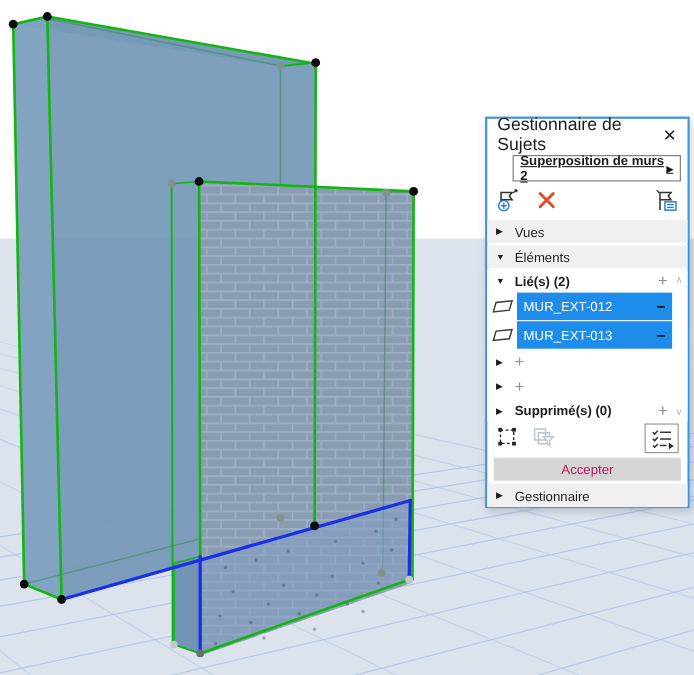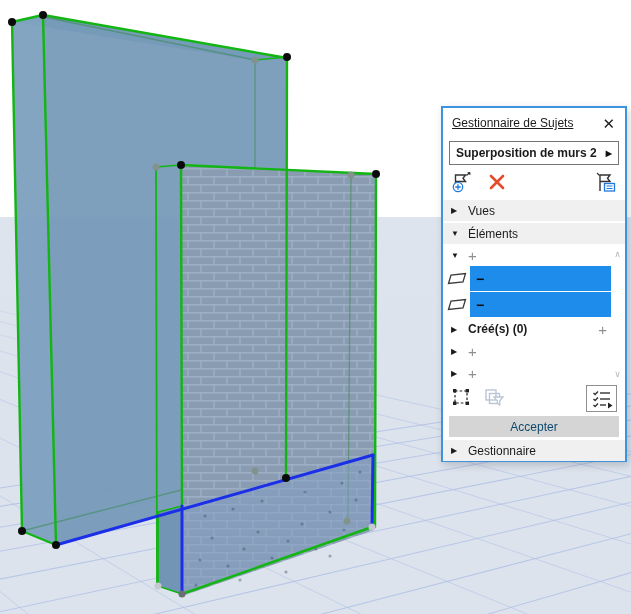--- a/index.html
+++ b/index.html
@@ -6,24 +6,24 @@
   .stage{position:relative;width:631px;height:614px;overflow:hidden;
          font-family:"Liberation Sans",sans-serif;background:#ffffff;}
   .stage svg.scene{position:absolute;left:0;top:0;}
 
   
   .palette{position:absolute;left:441px;top:106px;width:186px;height:356px;
            background:#fff;border:2px solid #3e94dc;box-sizing:border-box;
            box-shadow:2px 3px 8px rgba(0,0,0,.18);font-size:12px;color:#1b1b1b;
            display:flex;flex-direction:column;}
   .titlebar{height:30px;display:flex;align-items:center;padding:0 9px;flex:0 0 auto;}
-  .titlebar .t{flex:1;font-size:12px;text-decoration:underline;}
+  .titlebar .t{flex:1;font-size:16px;}
   .closebtn{font-size:15px;line-height:15px;color:#222;cursor:default;padding:0 1px;}
-  .dropdown{margin:3px 6px 2px 6px;height:22px;border:1px solid #767676;
-            display:flex;align-items:center;padding:0 6px;font-weight:bold;flex:0 0 auto;}
+  .dropdown{margin:3px 6px 2px 23px;height:22px;border:1px solid #767676;
+            display:flex;align-items:center;padding:0 6px;font-weight:bold;flex:0 0 auto;text-decoration:underline;}
   .dropdown .dv{flex:1;}
   .dd-arrow{font-size:8px;color:#111;}
   .toolbar{height:32px;display:flex;align-items:center;padding:0 8px;gap:14px;flex:0 0 auto;}
   .toolbar .spacer{flex:1;}
   .hdr{height:21px;background:#f0f0f0;display:flex;align-items:center;
        padding:0 8px;gap:8px;margin:1px 0;flex:0 0 auto;}
   .tri{font-size:8px;color:#1a1a1a;width:9px;display:inline-block;}
   .list{position:relative;flex:0 0 auto;height:138px;background:#fff;}
   .grp{height:21px;display:flex;align-items:center;padding:0 18px 0 8px;gap:8px;}
   .grp .gl{font-weight:bold;flex:1;}
@@ -35,21 +35,21 @@
   .minus{color:#0d0d0d;font-weight:bold;font-size:14px;}
   .grp2{height:22px;display:flex;align-items:center;padding:0 18px 0 8px;gap:8px;}
   .grp2 .gl{font-weight:bold;flex:1;}
   .vscroll{position:absolute;right:1px;top:0;bottom:0;width:13px;display:flex;
            flex-direction:column;justify-content:space-between;align-items:center;
            padding:4px 0;box-sizing:border-box;color:#b2bac1;font-size:9px;}
   .footicons{height:31px;display:flex;align-items:center;padding:0 8px;gap:12px;flex:0 0 auto;}
   .footicons .spacer{flex:1;}
   .listbtn{width:31px;height:27px;border:1px solid #8f8f8f;background:#fff;
            display:flex;align-items:center;justify-content:center;box-sizing:border-box;}
-  .accept{margin:2px 6px;height:21px;background:#d5d5d5;color:#0c4a6e;
+  .accept{margin:2px 6px;height:21px;background:#d5d5d5;color:#be185d;
           display:flex;align-items:center;justify-content:center;flex:0 0 auto;}
   .bottompad{flex:0 0 2px;}
 </style>
 </head>
 <body>
 
 <div class="stage">
 
   <svg class="scene" width="631" height="614" viewBox="0 0 631 614">
     <defs>
@@ -237,56 +237,59 @@
     </div>
 
     <div class="hdr">
       <span class="tri">▼</span>
       <span>Éléments</span>
     </div>
 
     <div class="list">
       <div class="grp">
         <span class="tri">▼</span>
+        <span class="gl">Lié(s) (2)</span>
         <span class="plus">+</span>
       </div>
 
       <div class="item">
         <span class="iconcol">
           <svg width="22" height="16" viewBox="0 0 22 16">
             <polygon points="2.5,12.5 5,4 19.5,2.5 17,11" fill="none" stroke="#3a3a3a" stroke-width="1.3"></polygon>
           </svg>
         </span>
         <span class="sel">
+          <span class="nm">MUR_EXT-012</span>
           <span class="minus">−</span>
         </span>
       </div>
 
       <div class="item">
         <span class="iconcol">
           <svg width="22" height="16" viewBox="0 0 22 16">
             <polygon points="2.5,12.5 5,4 19.5,2.5 17,11" fill="none" stroke="#3a3a3a" stroke-width="1.3"></polygon>
           </svg>
         </span>
         <span class="sel">
+          <span class="nm">MUR_EXT-013</span>
           <span class="minus">−</span>
         </span>
       </div>
 
-      <div class="grp2">
-        <span class="tri">▶</span>
-        <span class="gl">Créé(s) (0)</span>
-        <span class="plus">+</span>
-      </div>
       <div class="grp2">
         <span class="tri">▶</span>
         <span class="plus">+</span>
       </div>
       <div class="grp2">
         <span class="tri">▶</span>
+        <span class="plus">+</span>
+      </div>
+      <div class="grp2">
+        <span class="tri">▶</span>
+        <span class="gl">Supprimé(s) (0)</span>
         <span class="plus">+</span>
       </div>
 
       <div class="vscroll">
         <span>∧</span>
         <span>∨</span>
       </div>
     </div>
 
     <div class="footicons">

